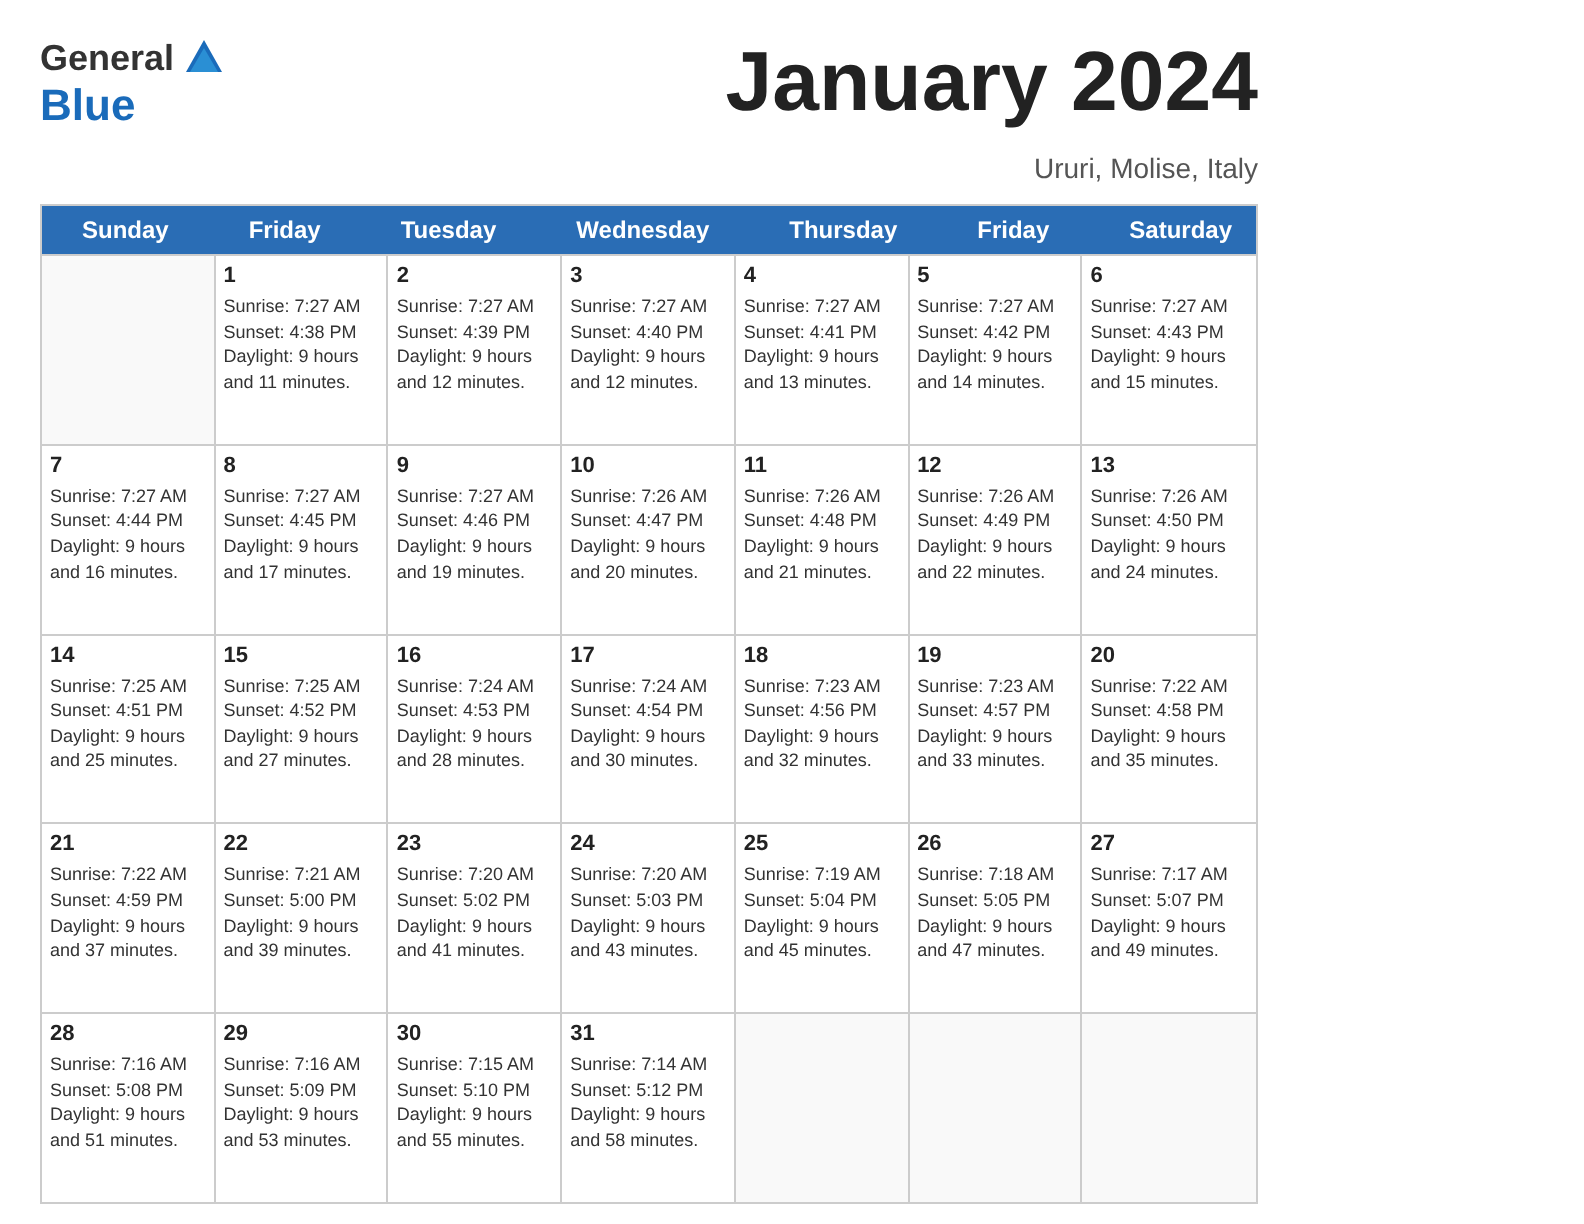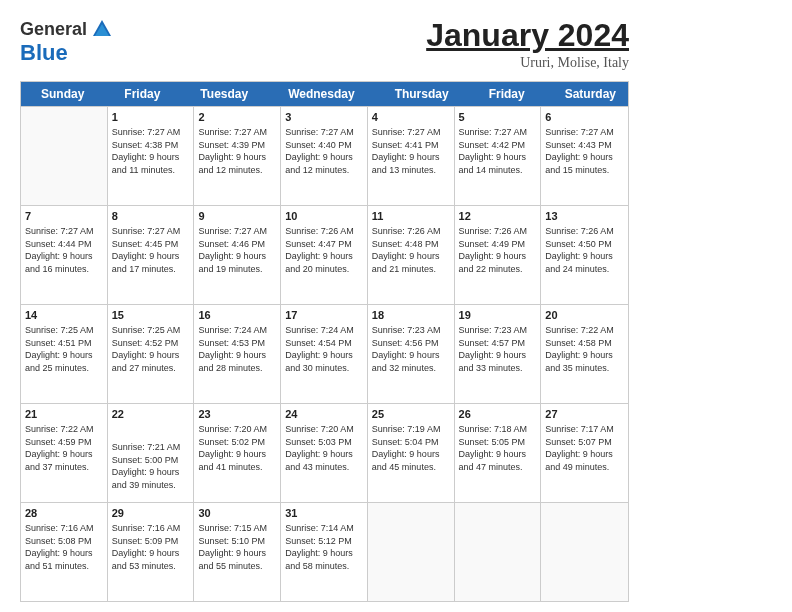--- a/index.html
+++ b/index.html
@@ -35,31 +35,29 @@
     }
     .logo-icon {
       width: 22px;
       height: 22px;
       margin-left: 2px;
     }
     .title-section {
       text-align: right;
     }
     .month-title {
-      font-size: 32px;
+      font-size: 42px;
       font-weight: bold;
       color: #222;
       line-height: 1.1;
-      text-decoration: underline;
     }
     .location {
       font-size: 14px;
       color: #555;
-      margin-top: 2px;
-      font-family: Liberation Serif, serif;
+      margin-top: 12px;
     }
     .calendar {
       flex: 1;
       display: flex;
       flex-direction: column;
       border: 1px solid #ccc;
     }
     .cal-header-row {
       display: grid;
       grid-template-columns: repeat(7, 1fr);
@@ -274,21 +272,21 @@
         </div>
         <div class="cal-row">
           <div class="cal-cell">
             <div class="day-num">21</div>
             <div class="day-info" style="white-space: pre-line;">Sunrise: 7:22 AM
 Sunset: 4:59 PM
 Daylight: 9 hours and 37 minutes.</div>
           </div>
           <div class="cal-cell">
             <div class="day-num">22</div>
-            <div class="day-info" style="white-space: pre-line; margin-top: 18px;">Sunrise: 7:21 AM
+            <div class="day-info" style="white-space: pre-line;">Sunrise: 7:21 AM
 Sunset: 5:00 PM
 Daylight: 9 hours and 39 minutes.</div>
           </div>
           <div class="cal-cell">
             <div class="day-num">23</div>
             <div class="day-info" style="white-space: pre-line;">Sunrise: 7:20 AM
 Sunset: 5:02 PM
 Daylight: 9 hours and 41 minutes.</div>
           </div>
           <div class="cal-cell">

